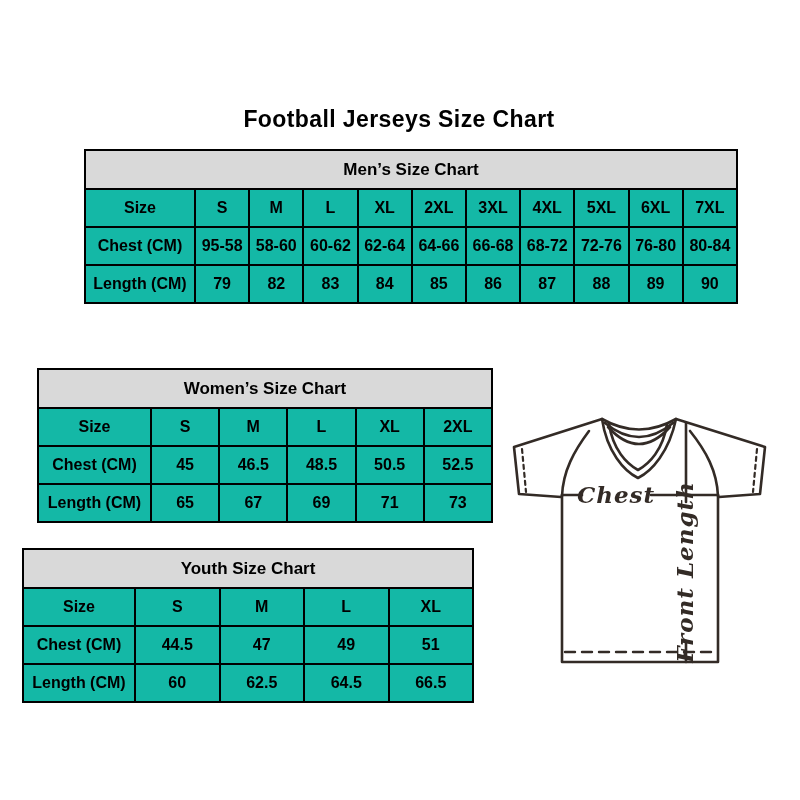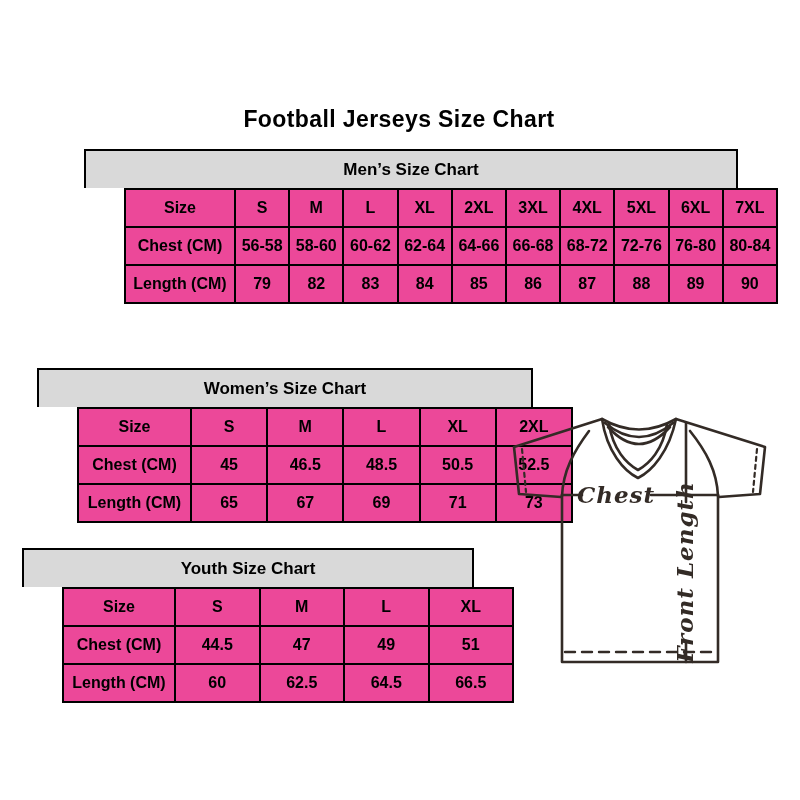--- a/index.html
+++ b/index.html
@@ -13,30 +13,29 @@
     letter-spacing:.4px;
   }
   .chart { position:absolute; }
   .chart-title {
     box-sizing:border-box; border:2px solid #000; border-bottom:none;
     background:#d9d9d9; font-weight:bold; font-size:17px;
     text-align:center; height:39px; line-height:37px; color:#000;
   }
   table.grid {
     border-collapse:collapse; table-layout:fixed; width:100%;
-    background:#ec4899;
-    margin-left:40px;
+    background:#14b8a6;
   }
   .grid th, .grid td {
     border:2px solid #000; font-weight:bold; font-size:16px;
     text-align:center; vertical-align:middle; padding:0;
     height:36px; line-height:36px; color:#000; overflow:hidden;
   }
   #chart-mens   { left:38px; top:149px; width:654px;padding-left:46px; }
-  #chart-womens { left:37px; top:368px; width:496px; }
+  #chart-womens { left:37px; top:368px; width:456px; }
   #chart-youth  { left:22px; top:548px; width:452px; }
   .jersey-svg { position:absolute; left:495px; top:405px; width:295px; height:270px; }
   .jersey-label {
     font-family:"DejaVu Serif", serif; font-style:italic; font-weight:bold;
     font-size:23px;
   }
 </style>
 </head>
 <body>
 
@@ -57,21 +56,21 @@
           <td>XL</td>
           <td>2XL</td>
           <td>3XL</td>
           <td>4XL</td>
           <td>5XL</td>
           <td>6XL</td>
           <td>7XL</td>
         </tr>
         <tr>
           <th>Chest (CM)</th>
-          <td>56-58</td>
+          <td>95-58</td>
           <td>58-60</td>
           <td>60-62</td>
           <td>62-64</td>
           <td>64-66</td>
           <td>66-68</td>
           <td>68-72</td>
           <td>72-76</td>
           <td>76-80</td>
           <td>80-84</td>
         </tr>

